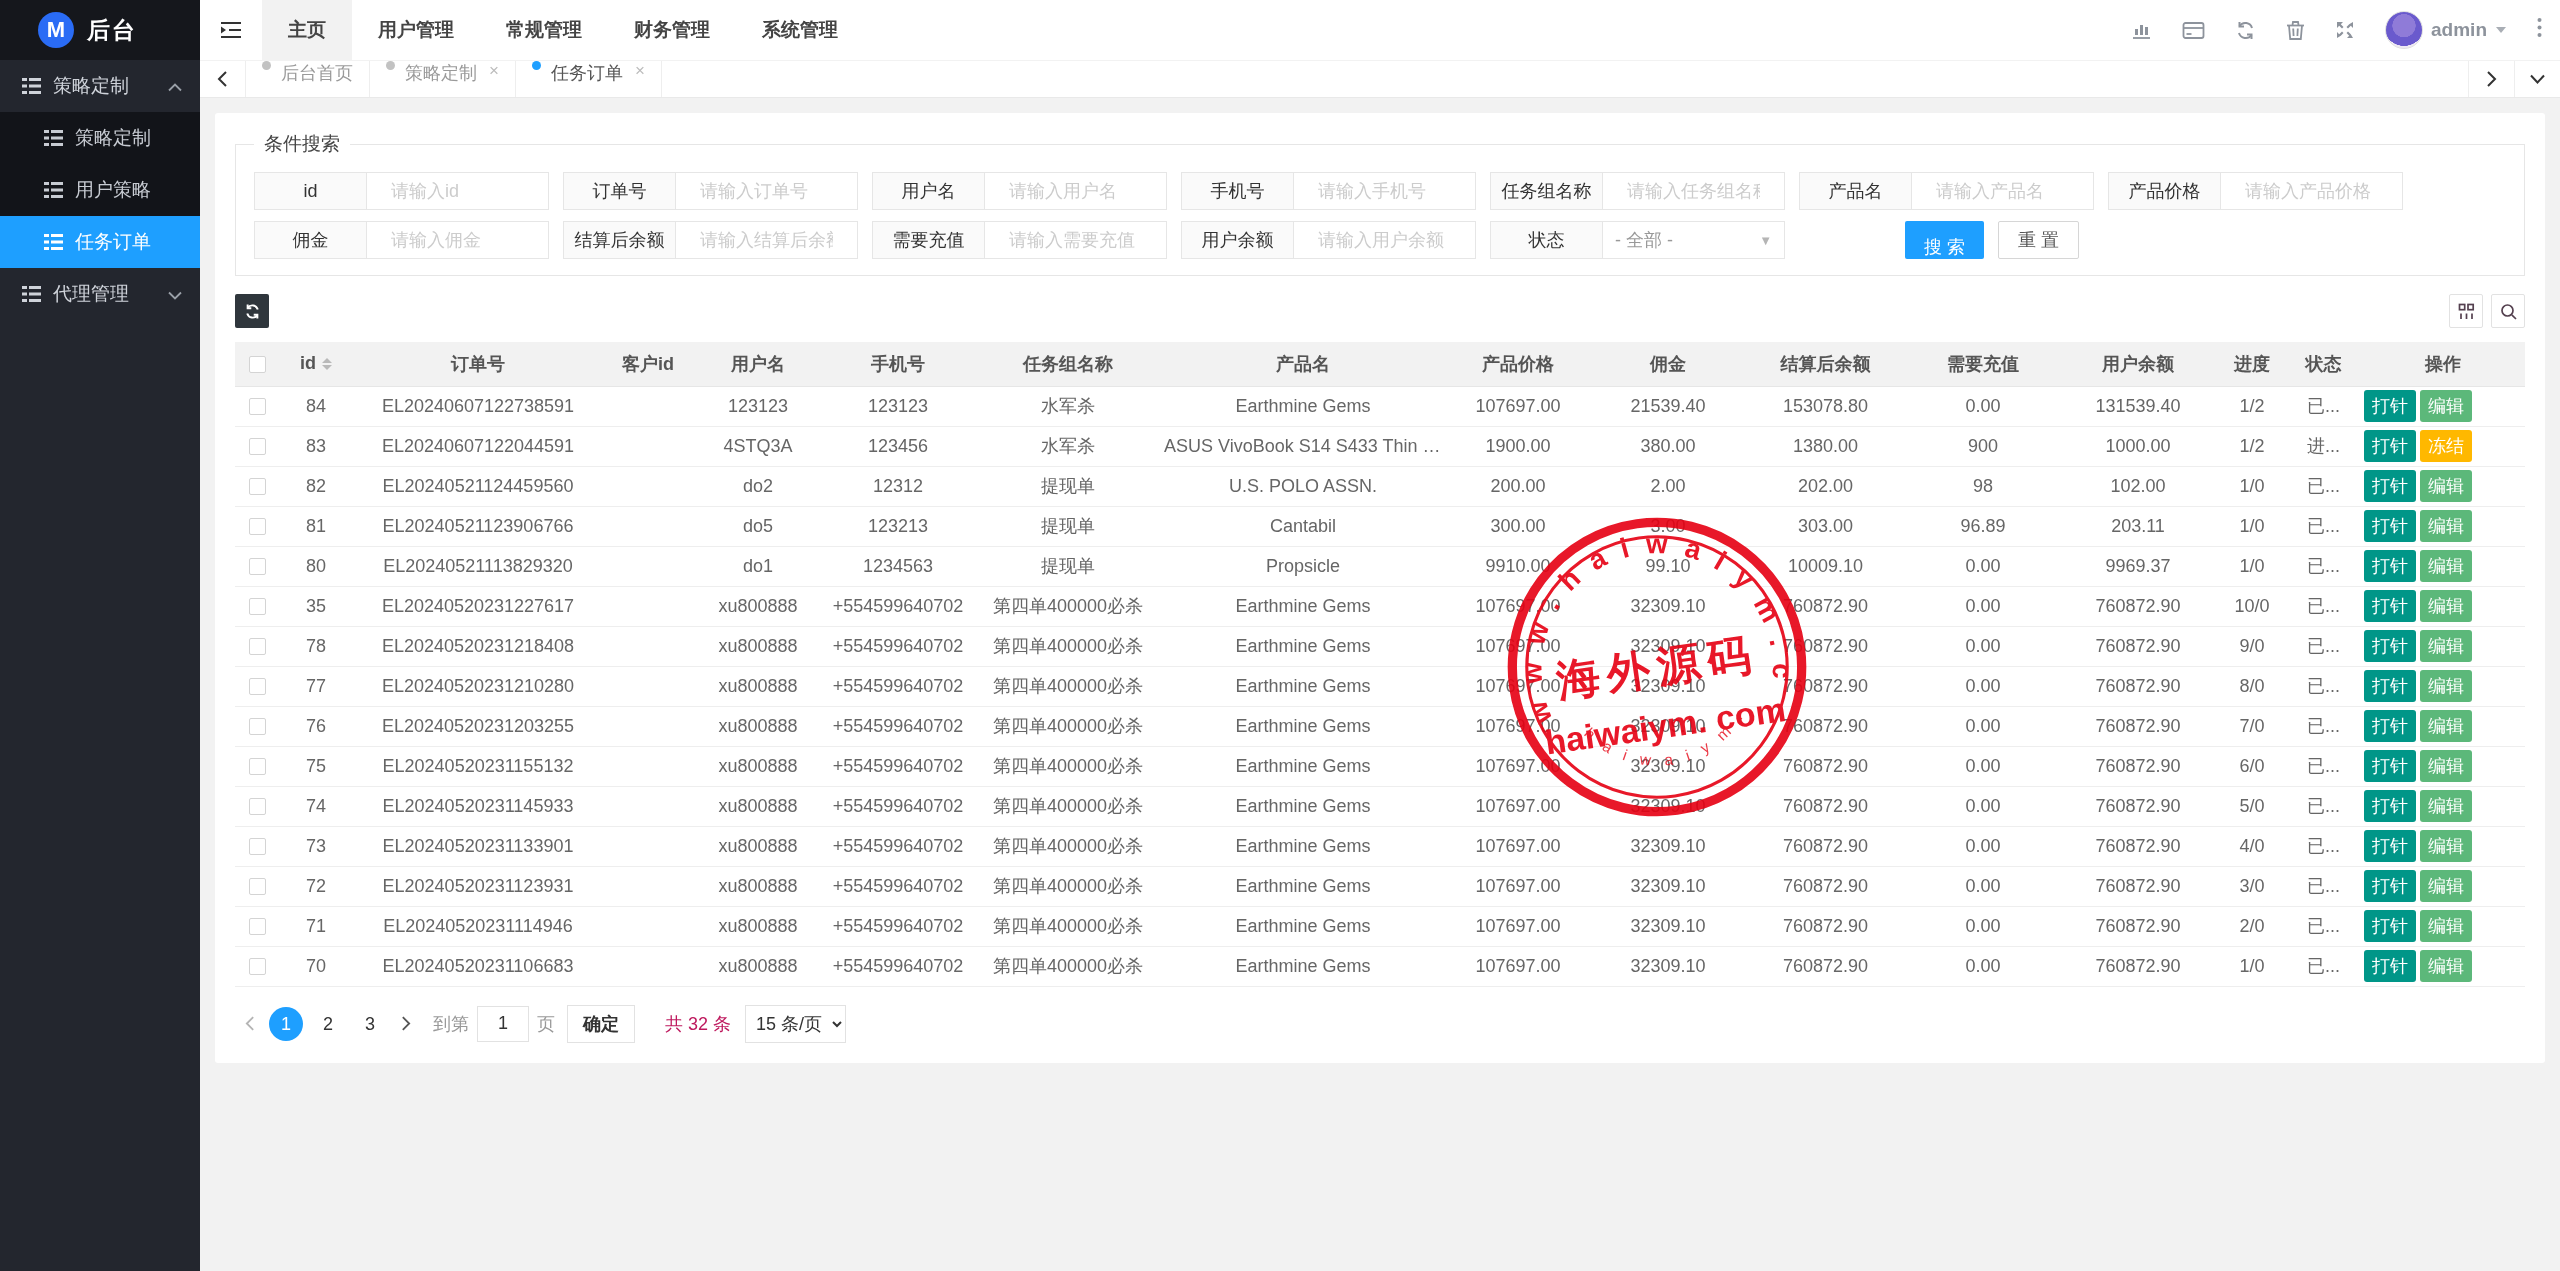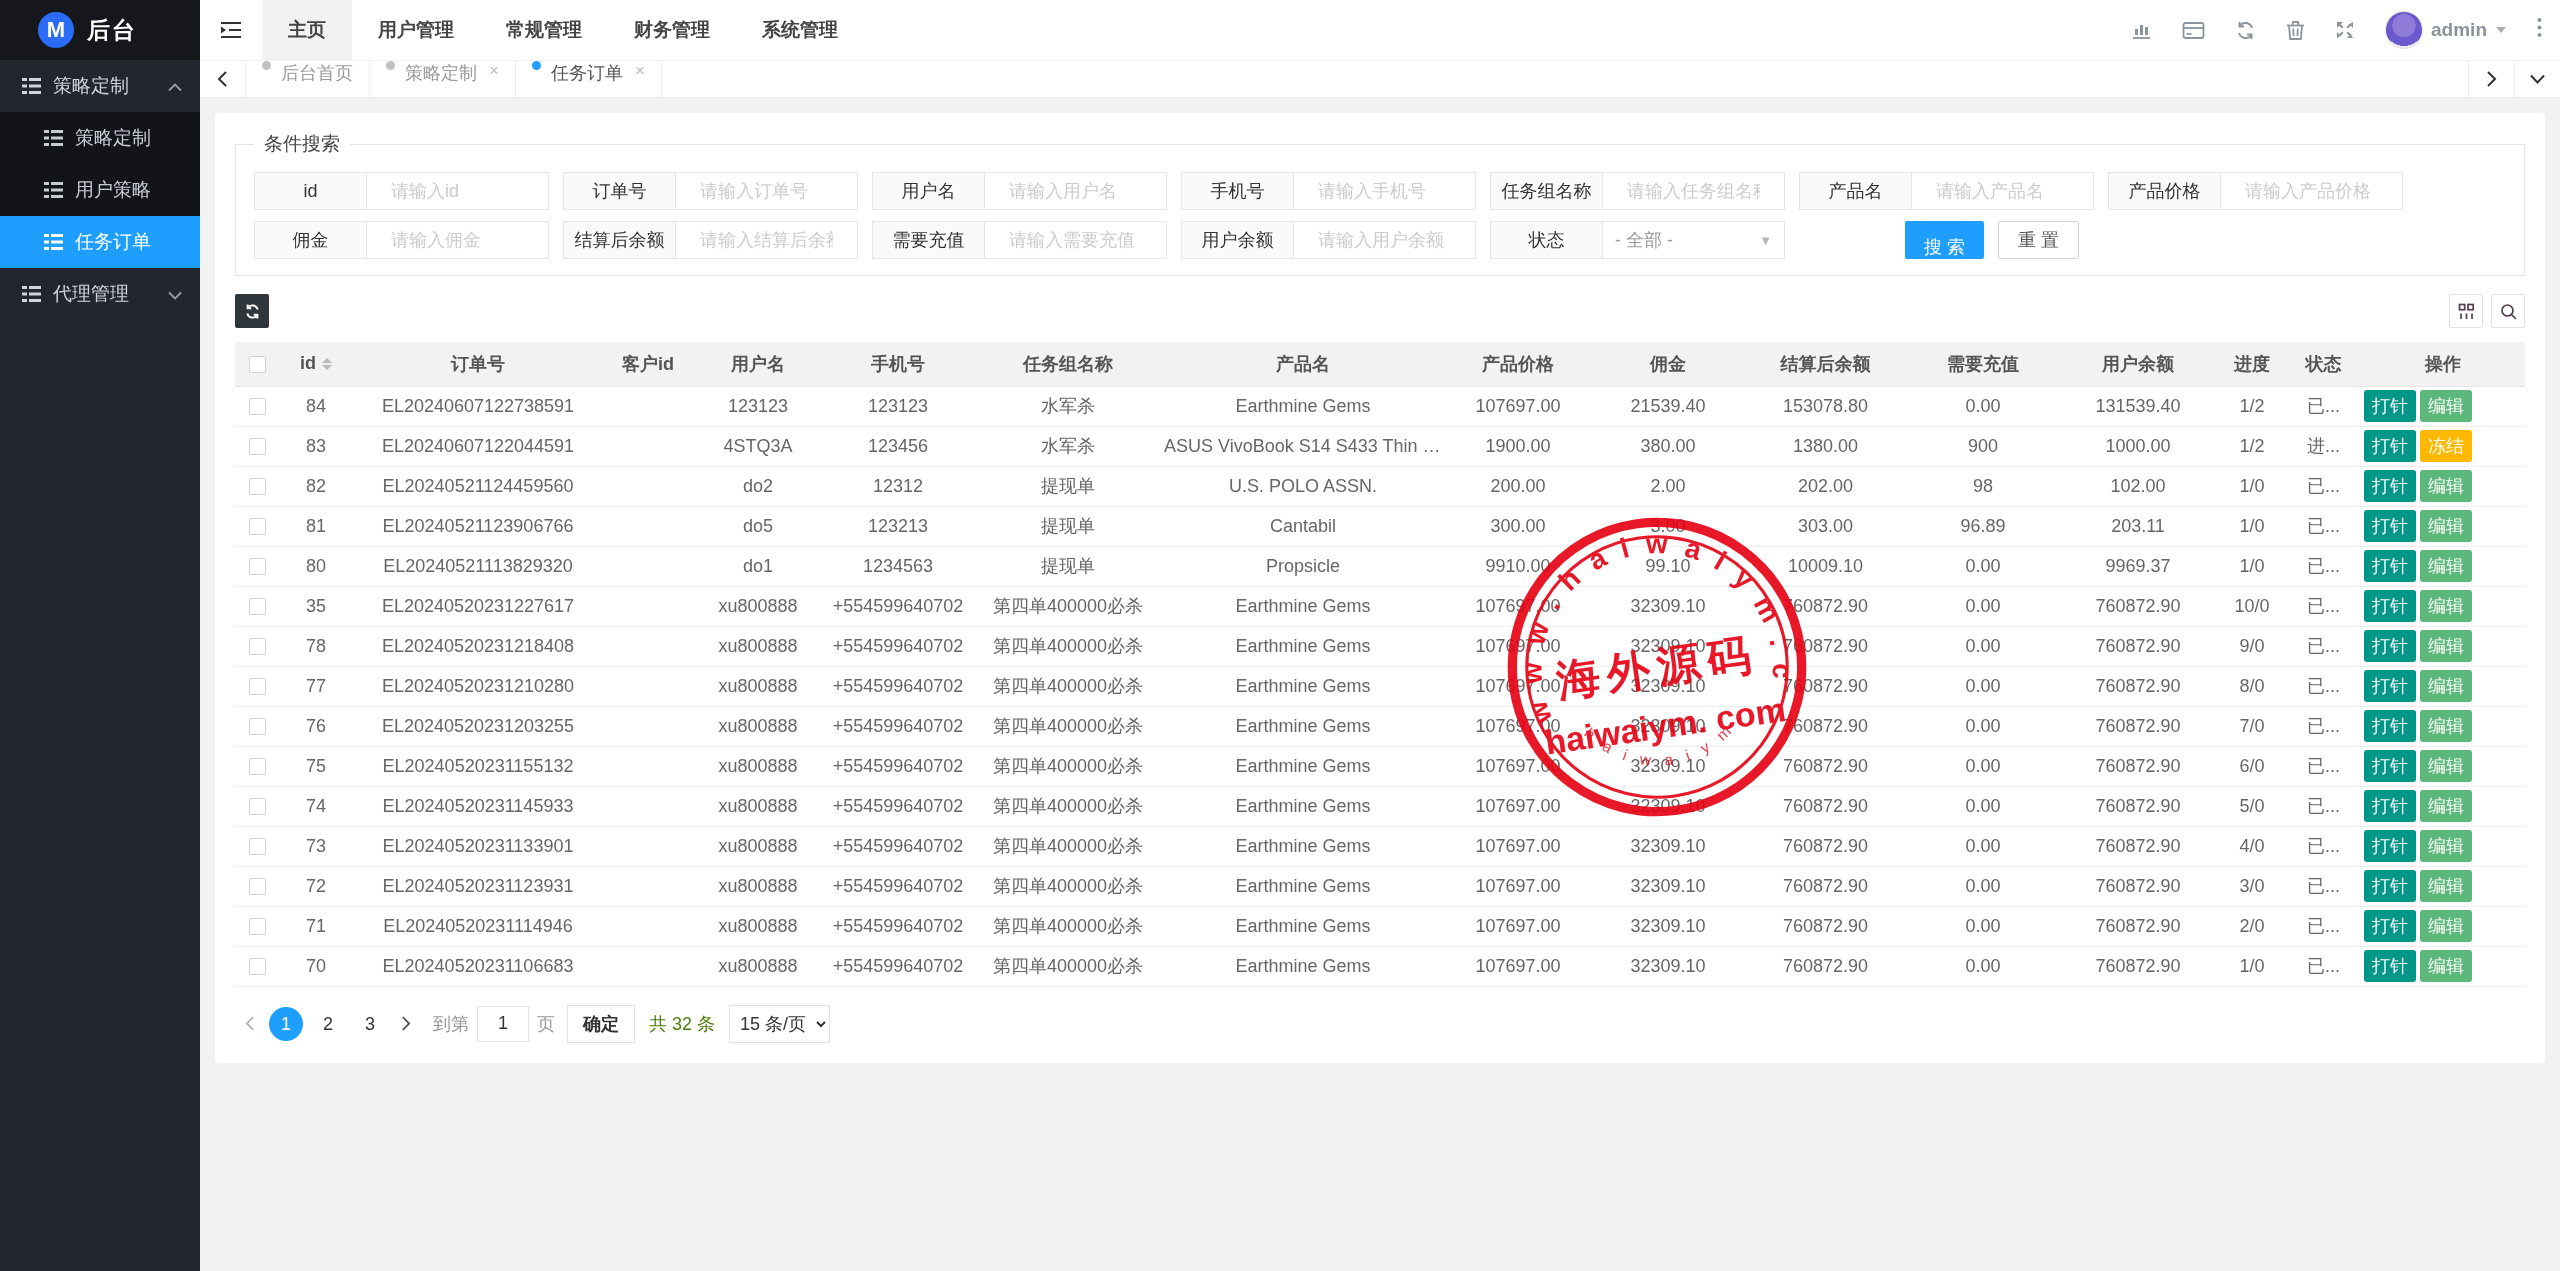--- a/index.html
+++ b/index.html
@@ -95,21 +95,21 @@
   
   .pager { margin-top:18px; display:flex; align-items:center; font-size:18px; color:#666; }
   .p-arrow { padding:0 10px; color:#b4b4b4; cursor:pointer; display:flex; align-items:center; }
   .p-arrow.next { color:#555; }
   .p-num { min-width:34px; height:34px; line-height:34px; text-align:center; color:#333; margin:0 4px; cursor:pointer; }
   .p-num.active { background:#1e9fff; color:#fff; border-radius:50%; }
   .p-jump-label { color:#999; margin:0 8px 0 12px; }
   .p-jump-input { width:52px; height:36px; border:1px solid #e2e2e2; text-align:center; font-size:18px; color:#333; outline:none; }
   .p-jump-suffix { color:#999; margin:0 12px 0 8px; }
   .p-confirm { height:38px; padding:0 15px; border:1px solid #e2e2e2; background:#fff; font-size:18px; color:#333; font-weight:bold; cursor:pointer; }
-  .p-total { margin:0 14px 0 14px; color:#4d7c0f; }
+  .p-total { margin:0 14px 0 30px; color:#be185d; }
   .p-size { height:38px; border:1px solid #e2e2e2; background:#fff; font-size:18px; color:#333; padding:0 6px; outline:none; }
 
   
   .watermark { position:absolute; left:1502px; top:512px; width:310px; height:310px;
     transform:rotate(-8deg); opacity:.9; pointer-events:none; z-index:40; }
 </style>
 </head>
 <body>
 
 <div class="app">

